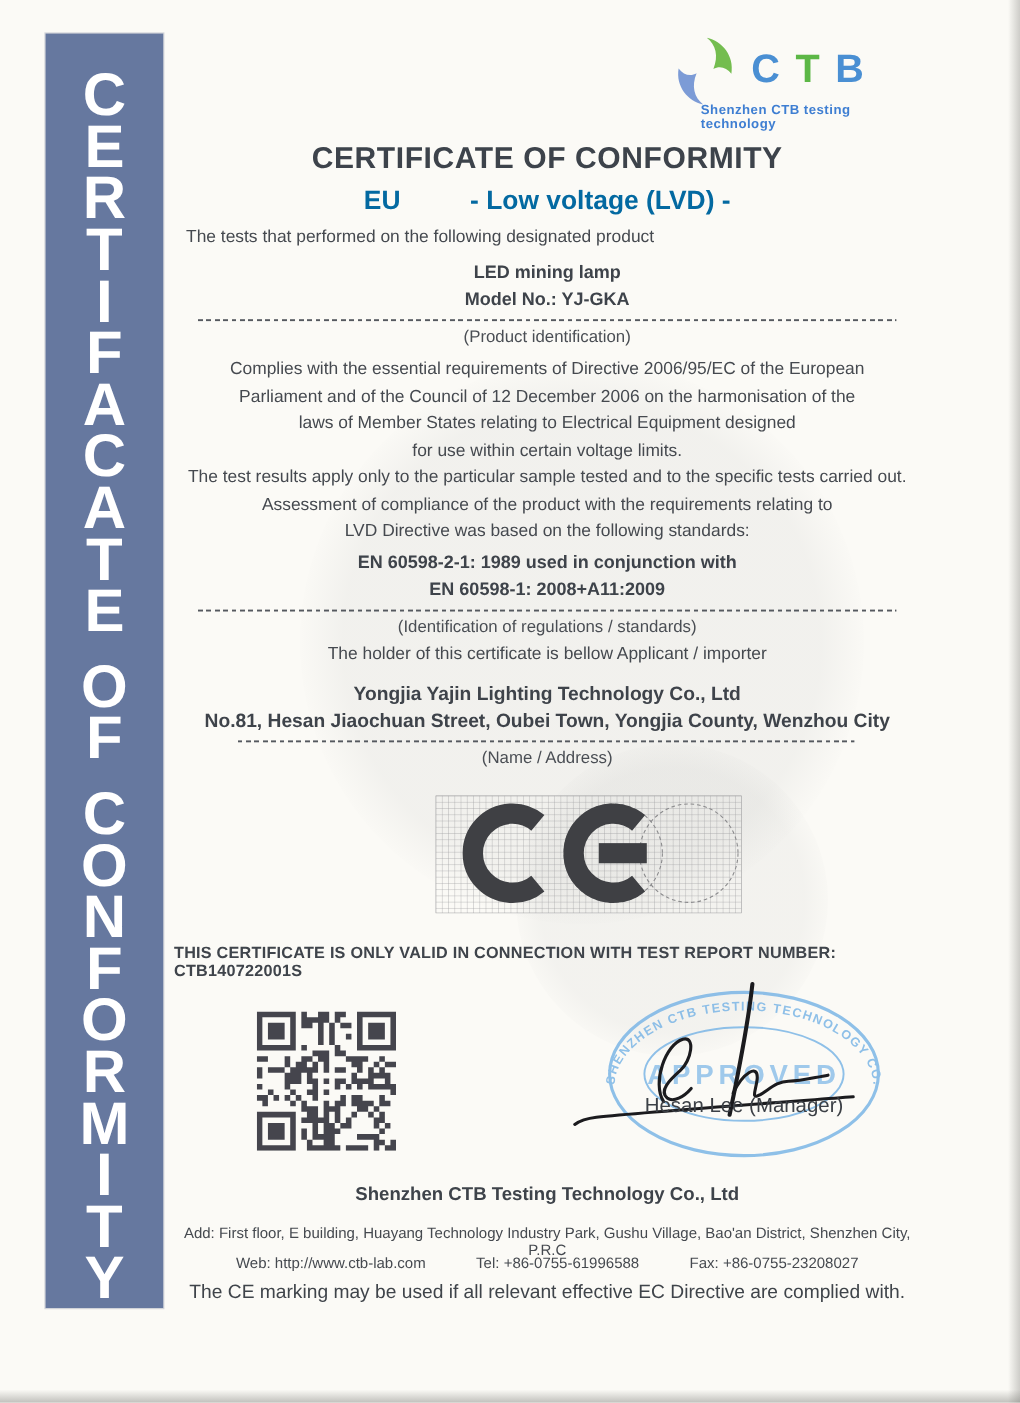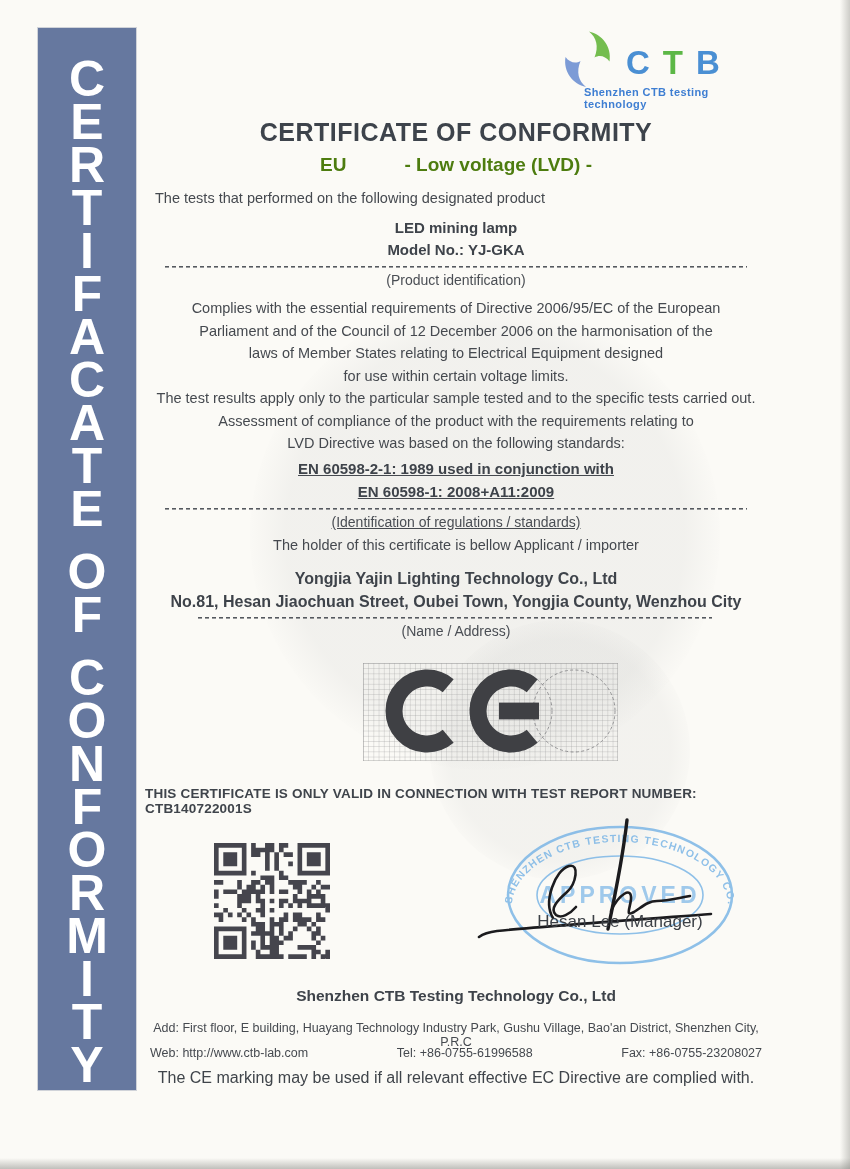--- a/index.html
+++ b/index.html
@@ -21,60 +21,60 @@
   
   .sidebar{position:absolute;left:38px;top:28px;width:98px;height:1062px;
     background:#66789f;box-shadow:0 0 0 1px rgba(80,95,130,.25);
     display:flex;flex-direction:column;align-items:center;padding-top:30px;box-sizing:border-box;}
   .sb-letter{height:43px;line-height:43px;font-size:50px;font-weight:bold;color:#fff;
     text-align:center;width:100%;}
   .sb-space{height:20px;}
 
   
   .logo{position:absolute;left:560px;top:30px;width:200px;}
-  .logo-row{display:flex;align-items:center;}
+  .logo-row{display:flex;align-items:flex-start;}
   .logo-mark{width:54px;height:58px;flex:0 0 auto;}
   .logo-text{font-size:33px;font-weight:bold;letter-spacing:13px;margin:8px 0 0 12px;}
   .ctb-c,.ctb-b{color:#4a8fd3;}
   .ctb-t{color:#5cb746;}
   .logo-tagline{color:#3e7ed2;font-size:11px;font-weight:bold;margin:-2px 0 16px 24px;letter-spacing:.4px;}
   .abs{position:absolute;}
   .center{text-align:center;}
 
   .title{left:150px;top:118px;width:612px;font-size:25px;font-weight:bold;color:#3d434b;letter-spacing:.5px;}
-  .subtitle{left:150px;top:154px;width:612px;font-size:19px;font-weight:bold;color:#4d7c0f;}
+  .subtitle{left:150px;top:154px;width:612px;font-size:22px;font-weight:bold;color:#0369a1;}
   .subtitle .region{margin-right:58px;}
   .intro{left:155px;top:190px;font-size:14.5px;}
   .product{left:150px;top:217px;width:612px;}
   .product .p-name,.product .p-model{font-size:15px;font-weight:bold;color:#3e434a;line-height:22px;}
   .dashline{height:2px;margin:5px 15px 4px 15px;
     background-image:repeating-linear-gradient(to right,#55595f 0 4px,transparent 4px 7px);
     background-size:100% 1.6px;background-repeat:no-repeat;background-position:center;}
   .caption{font-size:14px;color:#4a4e54;}
   .compliance{left:150px;top:297px;width:612px;font-size:14.5px;line-height:22.5px;white-space:pre-line;}
-  .standards{left:150px;top:457px;width:612px;text-decoration:underline;}
+  .standards{left:150px;top:457px;width:612px;}
   .standards .s-line{font-size:15px;font-weight:bold;color:#3e434a;line-height:23px;}
   .holder{left:150px;top:537px;width:612px;}
   .holder .h-intro{font-size:14.5px;margin-bottom:14px;}
   .holder .h-name,.holder .h-addr{font-size:16px;font-weight:bold;color:#3e434a;line-height:23px;}
   .holder .dashline{margin:4px 50px 4px 48px;}
 
   .ce-wrap{left:363px;top:663px;}
   .validity{left:145px;top:786px;width:660px;font-size:13.5px;font-weight:bold;color:#3f444b;letter-spacing:.2px;}
 
   .qr{left:214px;top:843px;}
 
   .approval{left:475px;top:810px;width:290px;height:170px;}
   .approval svg{position:absolute;left:0;top:0;}
   .signer{position:absolute;left:0;top:102px;width:290px;text-align:center;font-size:17px;color:#3c4046;}
   .sign-date{position:absolute;left:0;top:126px;width:290px;text-align:center;font-size:17px;color:#3c4046;}
 
   .f-company{left:150px;top:987px;width:612px;font-size:15.5px;font-weight:bold;color:#3e434a;}
   .f-address{left:150px;top:1021px;width:612px;font-size:12.5px;color:#45494f;}
-  .f-contacts{left:150px;top:1046px;width:612px;display:flex;justify-content:space-between;gap:42px;font-size:12.5px;}
+  .f-contacts{left:150px;top:1046px;width:612px;display:flex;justify-content:center;gap:42px;font-size:12.5px;}
   .f-note{left:150px;top:1069px;width:612px;font-size:16px;color:#3f444a;}
 </style>
 </head>
 <body>
 
 <div class="watermark"></div>
 <div class="watermark2"></div>
 
 <div class="sidebar">
     <div class="sb-letter">C</div>

